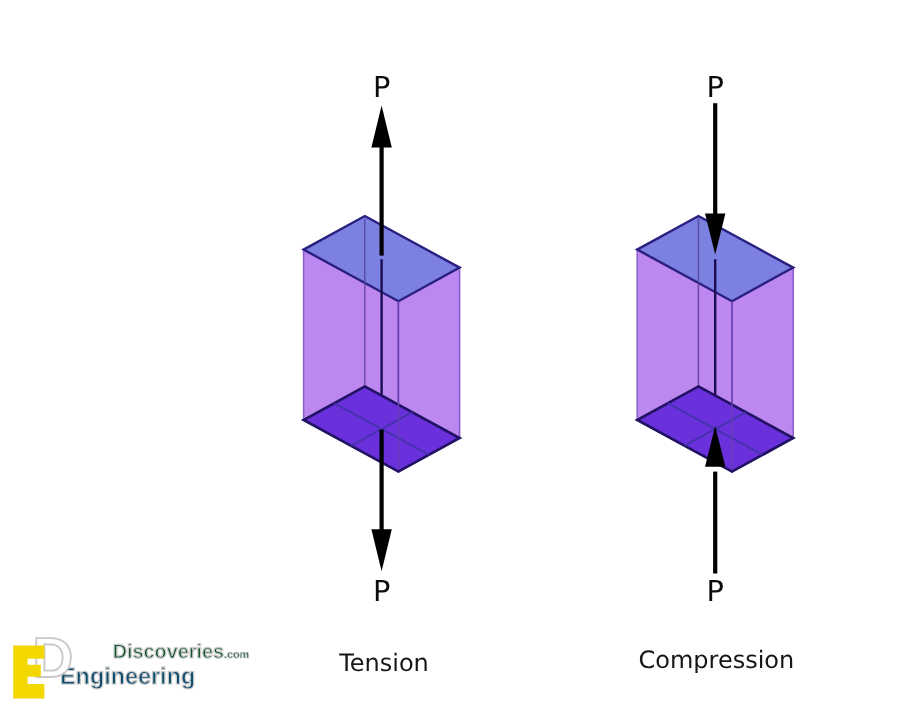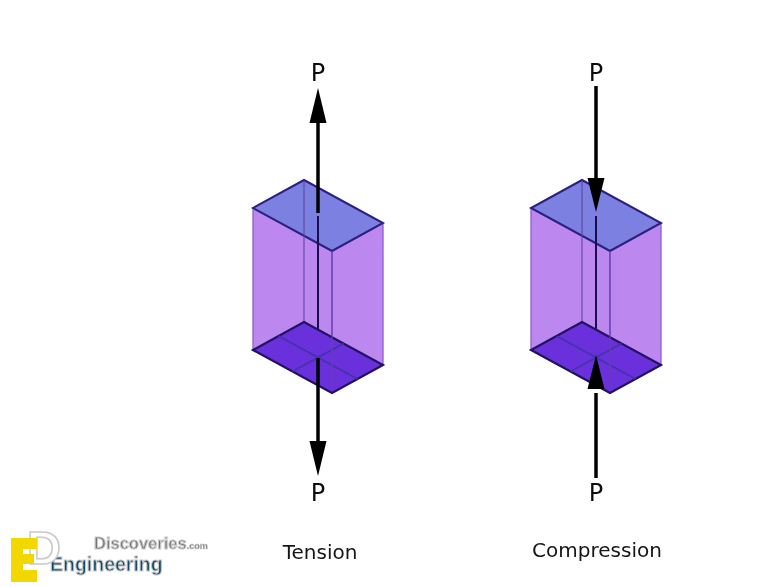--- a/index.html
+++ b/index.html
@@ -33,21 +33,21 @@
   .logo-e{position:absolute;left:4px;top:7px;z-index:3;}
   .logo-d{
     position:absolute;left:21px;top:-6px;z-index:2;
     font-family:"Liberation Sans",sans-serif;font-weight:bold;font-size:47px;line-height:1;
     color:#ffffff;-webkit-text-stroke:1.5px #c9c9c9;
     text-shadow:0 0 1px #cccccc;
   }
   .logo-line1{
     position:absolute;left:88px;top:4px;z-index:1;white-space:nowrap;
     font-family:"Liberation Sans",sans-serif;font-weight:bold;font-size:16.5px;
-    color:#737373;-webkit-text-stroke:1px #cdcdcd;text-shadow:0 0 1px #d2d2d2;
+    color:#14532d;-webkit-text-stroke:1px #cdcdcd;text-shadow:0 0 1px #d2d2d2;
   }
   .logo-com{font-size:9px;-webkit-text-stroke:.6px #c6c6c6;}
   .logo-line2{
     position:absolute;left:44px;top:23px;z-index:1;white-space:nowrap;
     font-family:"Liberation Sans",sans-serif;font-weight:bold;font-size:19.5px;
     color:#0c4a6e;-webkit-text-stroke:1px #c9c9c9;text-shadow:0 0 1px #d2d2d2;
   }
 </style>
 </head>
 <body>

